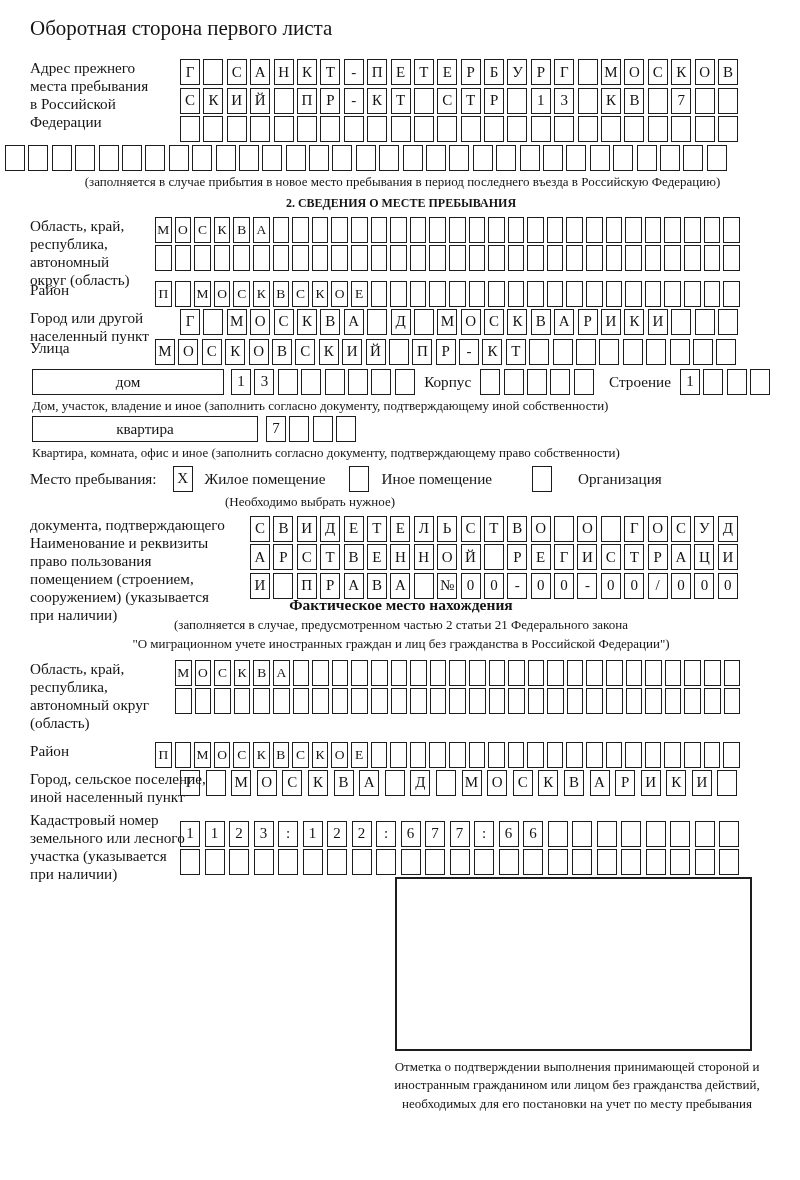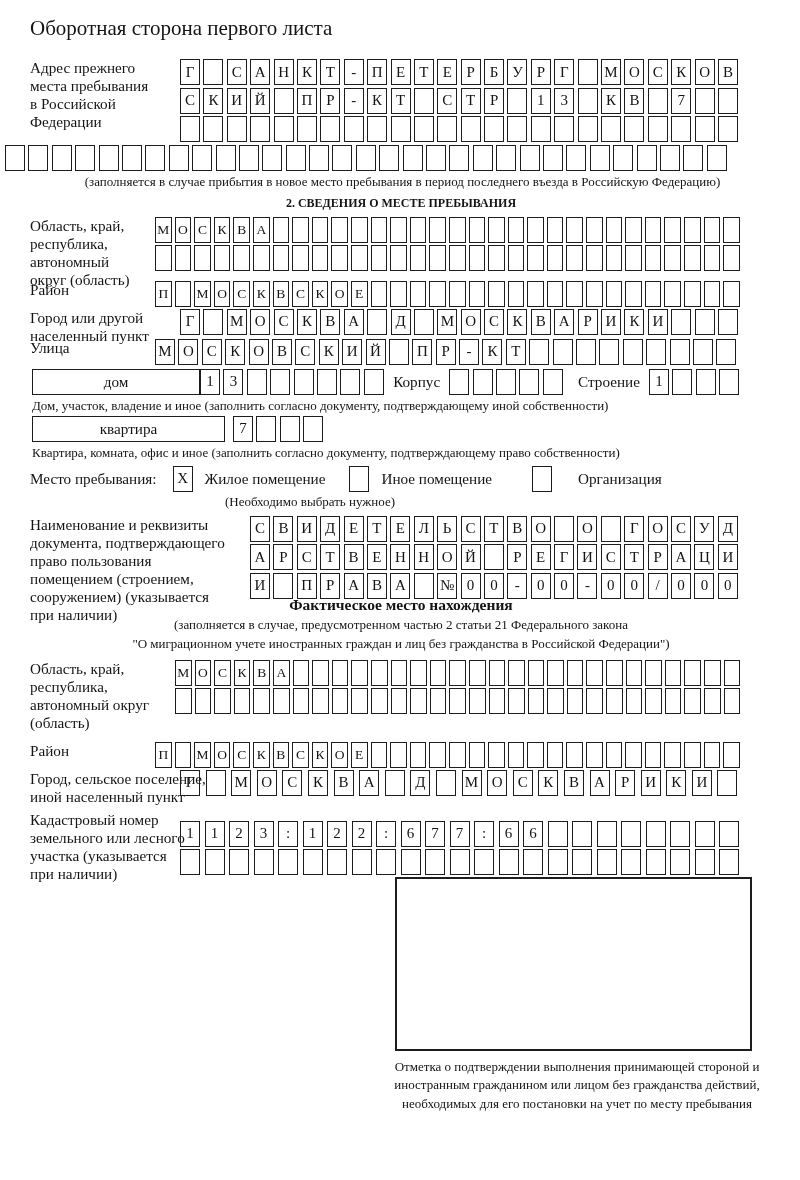--- a/index.html
+++ b/index.html
@@ -44,22 +44,22 @@
 
   .region-row{ margin-top:0; }
   .mb-city{ margin-bottom:-6px; }
 
   .house-row{ margin-top:4px; margin-left:2px; align-items:center; }
   .wide-box{
     box-sizing:border-box; border:1.8px solid #1d1d1d; height:26px;
     display:flex; align-items:center; justify-content:center;
     font-size:15.2px; flex:none;
   }
-  .dom-box{ width:168px; }
-  .kv-box{ width:193px; margin-right:8px; }
+  .dom-box{ width:192px; margin-right:7px; }
+  .kv-box{ width:226px; margin-right:8px; }
   .inline-lab{ font-size:15.2px; line-height:26px; flex:none; }
   .il-korpus{ margin:0 9px 0 6px; }
   .il-stroenie{ margin:0 9px 0 12px; }
   .cap-left{ margin:3px 0 0 2px; }
 
   .apt-row{ margin-top:2px; margin-left:2px; align-items:center; }
 
   .stay-row{ margin-top:5px; display:flex; align-items:center; font-size:15.2px; }
   .chk{ margin:0 12px 0 16px; }
   .stay-note{ margin:2px 0 0 0; text-align:center; width:560px; }
@@ -432,22 +432,22 @@
     <span>Жилое помещение</span>
     <span class="cell chk" style="margin-left:24px"></span>
     <span>Иное помещение</span>
     <span class="cell chk" style="margin-left:40px;margin-right:26px"></span>
     <span>Организация</span>
   </div>
   <div class="caption stay-note">(Необходимо выбрать нужное)</div>
 
   <div class="frow doc-row">
     <div class="lab w220">
+      <div>документа, подтверждающего</div>
       <div>Наименование и реквизиты</div>
-      <div>документа, подтверждающего</div>
       <div>право пользования</div>
       <div>помещением (строением,</div>
       <div>сооружением) (указывается</div>
       <div>при наличии)</div>
     </div>
     <div class="stack">
       <div class="cells">
           <span class="cell">С</span>
           <span class="cell">В</span>
           <span class="cell">И</span>

